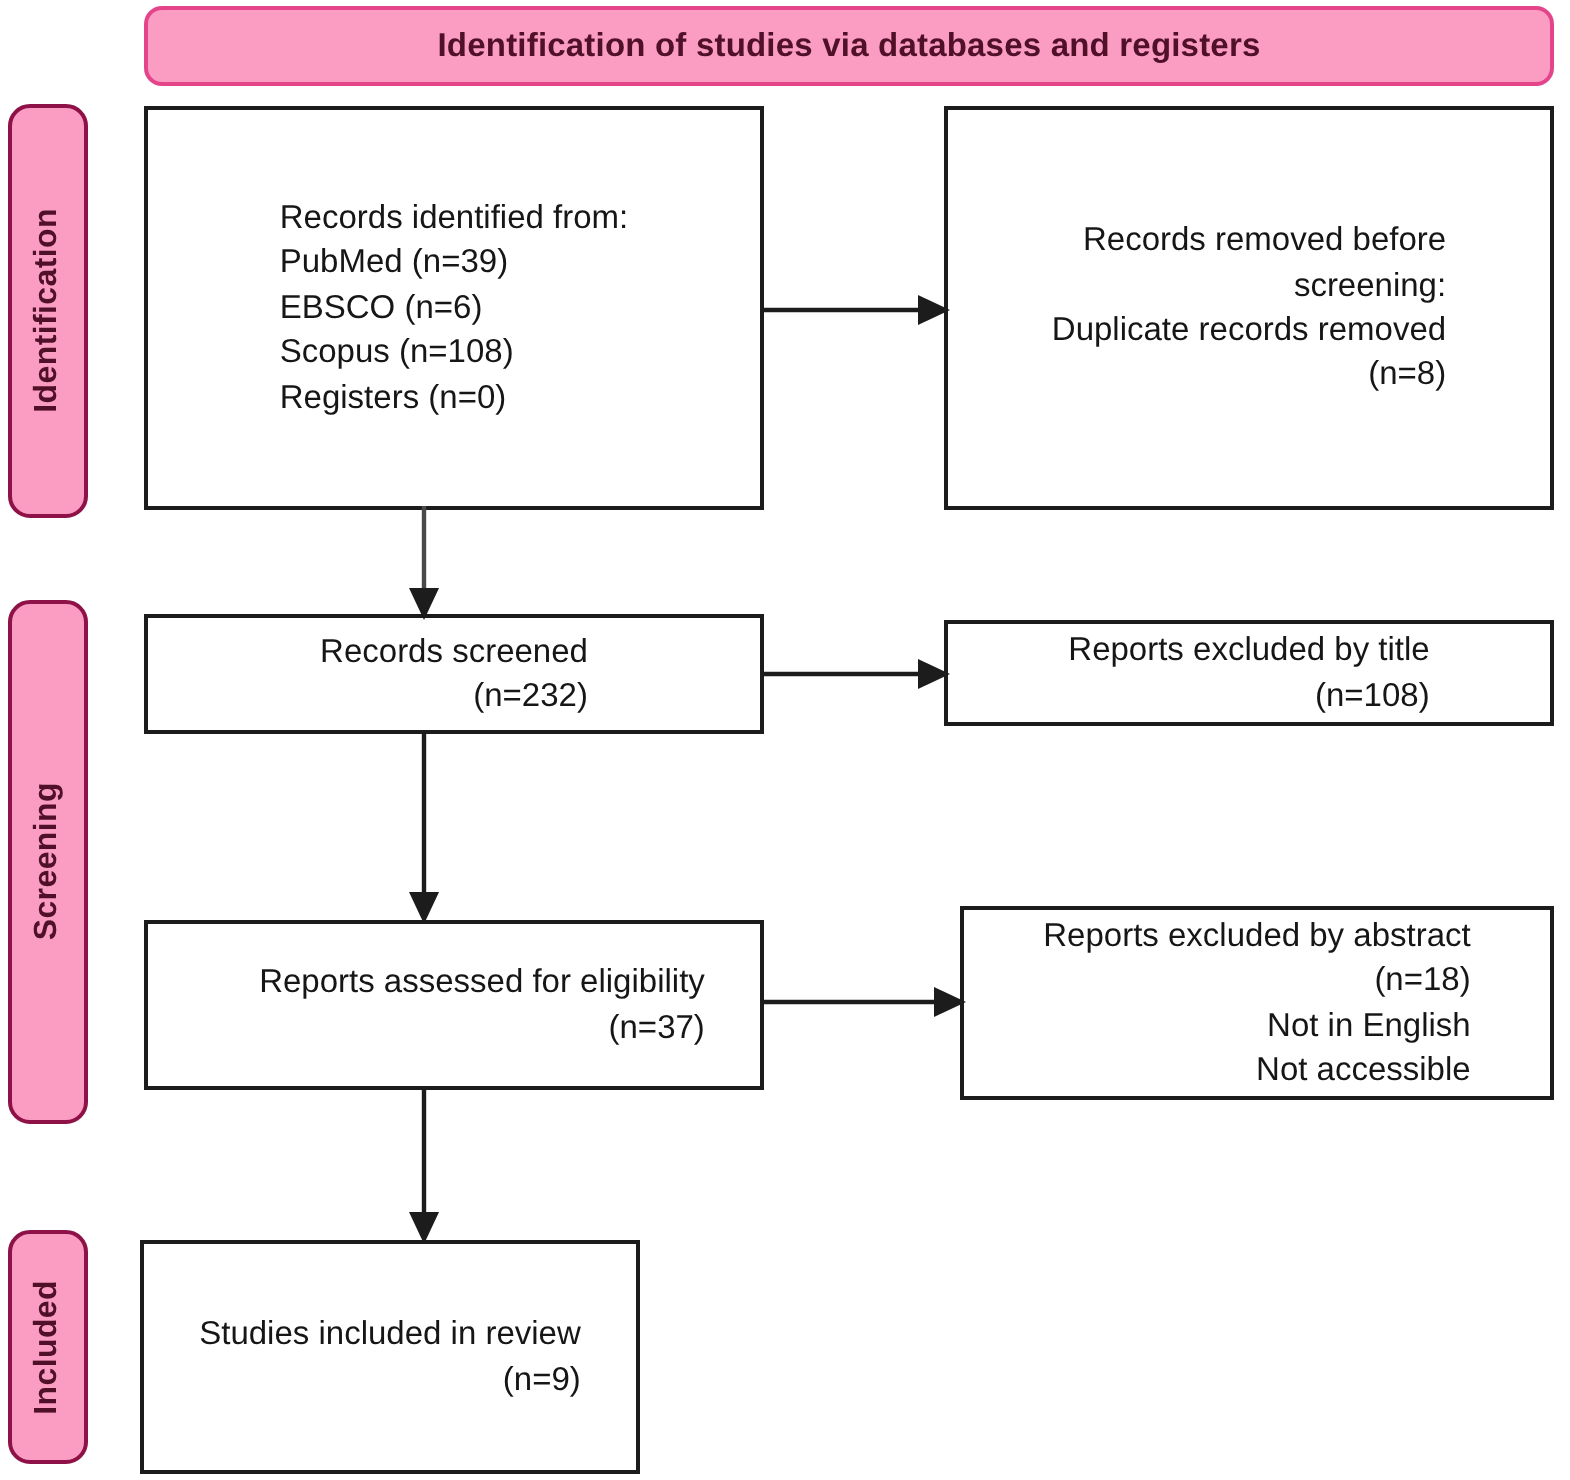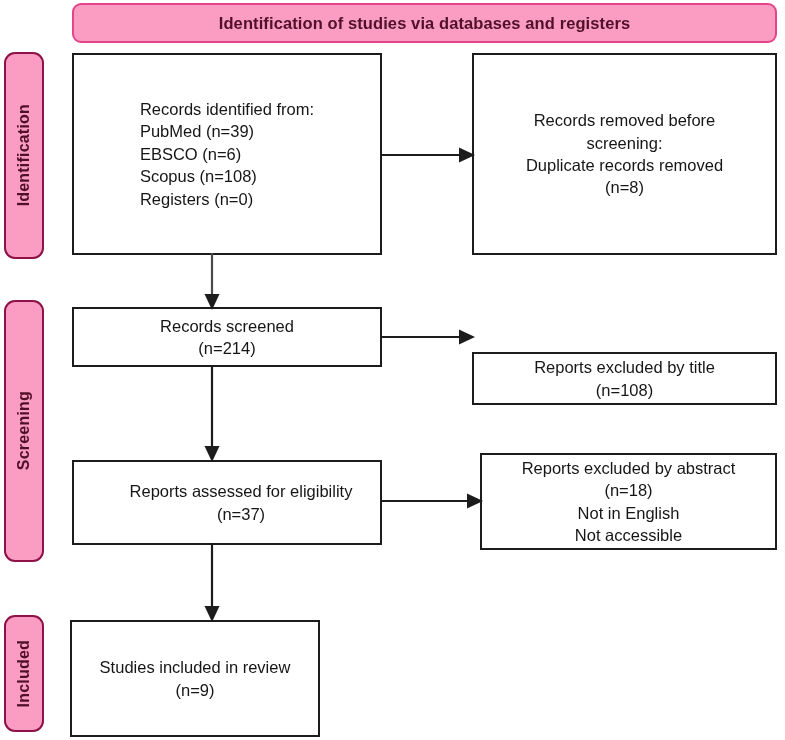--- a/index.html
+++ b/index.html
@@ -75,31 +75,31 @@
     box-sizing: border-box;
     display: flex;
     align-items: center;
     justify-content: center;
     padding: 4px 8px;
   }
   .node-text {
     font-size: 16.5px;
     line-height: 1.36;
     color: #161616;
-    text-align: center;
+    text-align: right;
     white-space: pre-line;
   }
   .node-text.left-align {
     text-align: left;
   }
 
   #node-identified   { left: 72px;  top: 53px;  width: 310px; height: 202px; }
   #node-removed      { left: 472px; top: 53px;  width: 305px; height: 202px; }
   #node-screened     { left: 72px;  top: 307px; width: 310px; height: 60px;  }
-  #node-excl-title   { left: 472px; top: 310px; width: 305px; height: 53px; margin-top: 42px;  }
+  #node-excl-title   { left: 472px; top: 310px; width: 305px; height: 53px;  }
   #node-eligibility  { left: 72px;  top: 460px; width: 310px; height: 85px; padding-left: 36px;  }
   #node-excl-abs     { left: 480px; top: 453px; width: 297px; height: 97px;  }
   #node-included     { left: 70px;  top: 620px; width: 250px; height: 117px; }
 
   
   .conn {
     position: absolute;
   }
   .conn svg {
     display: block;
@@ -143,21 +143,21 @@
 
   <div class="node" id="node-removed">
     <span class="node-text">Records removed before
 screening:
 Duplicate records removed
 (n=8)</span>
   </div>
 
   <div class="node" id="node-screened">
     <span class="node-text">Records screened
-(n=214)</span>
+(n=232)</span>
   </div>
 
   <div class="node" id="node-excl-title">
     <span class="node-text">Reports excluded by title
 (n=108)</span>
   </div>
 
   <div class="node" id="node-eligibility">
     <span class="node-text">Reports assessed for eligibility
 (n=37)</span>

